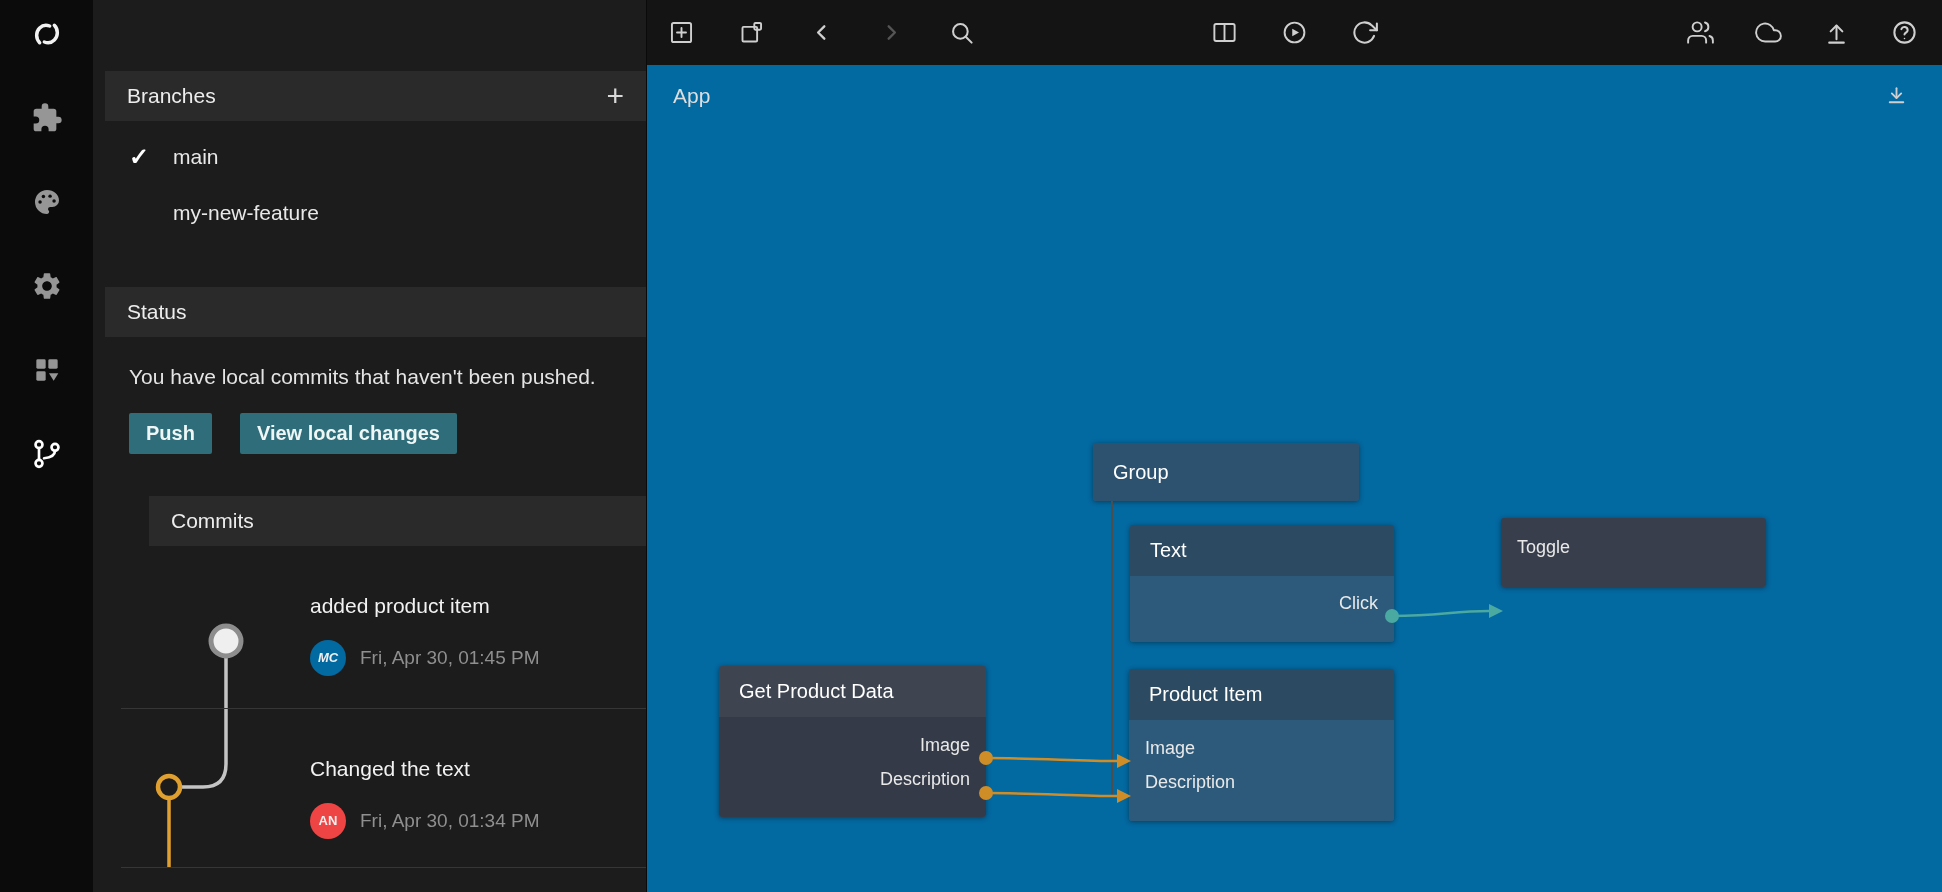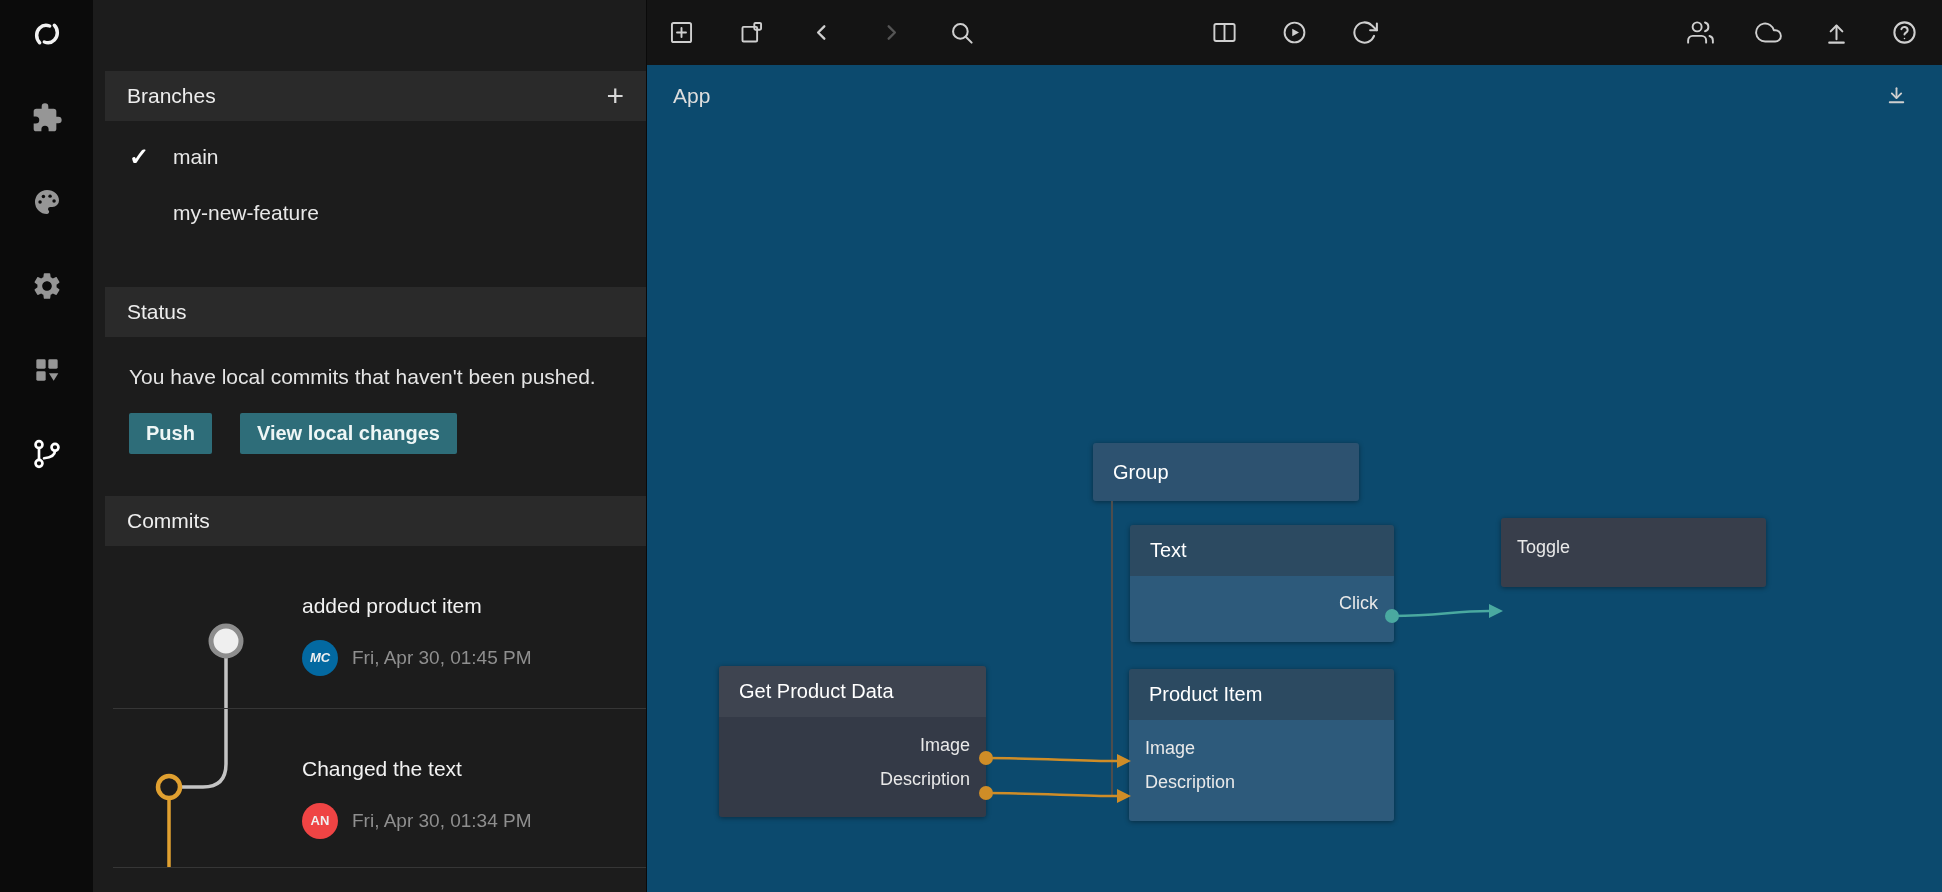--- a/index.html
+++ b/index.html
@@ -16,36 +16,36 @@
   .side-icon.active { color:#ffffff; }
   .side-icon.bright { color:#f2f2f2; }
 
   
   .vc-panel { width:554px; flex:none; background:#1c1c1c; display:flex; flex-direction:column;
               border-right:1px solid #0a0a0a;padding-left:12px; }
   .panel-spacer { height:71px; flex:none; }
   .section-header { height:50px; flex:none; background:#2a2a2a; display:flex; align-items:center;
                     justify-content:space-between; padding:0 22px; font-size:21px; color:#ededed; }
   .mt-status { margin-top:46px; }
-  .mt-commits { margin-top:42px; }
+  .mt-commits { margin-top:42px;margin-left:44px; }
   .add-branch { font-size:30px; font-weight:300; color:#d8d8d8; cursor:pointer; line-height:1; }
 
   .branch-list { padding-top:8px; flex:none; }
   .branch-item { height:56px; display:flex; align-items:center; gap:16px; padding:0 24px;
                  font-size:21px; cursor:pointer; }
   .branch-check { width:28px; font-size:24px; font-weight:bold; color:#ffffff; flex:none; }
 
   .status-message { padding:24px 24px 0; font-size:21px; line-height:1.5; color:#e4e4e4; flex:none; }
   .status-actions { display:flex; gap:28px; padding:20px 24px 0; flex:none; }
   .btn { background:#2e6d79; color:#eef6f6; font-weight:bold; font-size:20px; padding:9px 17px;
          border:none; border-radius:2px; font-family:inherit; cursor:pointer; }
 
   .commits-list { position:relative; flex:1; overflow:hidden; }
   .commit-graph { position:absolute; top:0; left:0; pointer-events:none; }
-  .commit-item { position:absolute; left:8px; right:0; padding-left:189px; cursor:pointer; }
+  .commit-item { position:absolute; left:16px; right:0; padding-left:189px; cursor:pointer; }
   .commit-item.first { top:0; height:163px; border-bottom:1px solid #363636; }
   .commit-item.second { top:163px; height:159px; border-bottom:1px solid #363636; }
   .commit-title { margin-top:48px; font-size:21px; color:#f2f2f2; }
   .commit-meta { display:flex; align-items:center; gap:14px; margin-top:22px; }
   .avatar { width:36px; height:36px; border-radius:50%; display:flex; align-items:center;
             justify-content:center; font-size:13px; font-weight:bold; color:#f0f0f0; flex:none; }
   .avatar.mc { background:#0369a1;font-style:italic; }
   .avatar.an { background:#ef4444; }
   .commit-date { font-size:19px; color:#8f8f8f; }
 
@@ -54,21 +54,21 @@
   .toolbar { height:65px; flex:none; background:#141414; position:relative; }
   .tb-group { position:absolute; top:0; height:65px; display:flex; align-items:center; gap:30px; }
   .tb-left { left:14px; }
   .tb-center { left:50%; transform:translateX(-50%); }
   .tb-right { right:18px; gap:28px; }
   .tb-icon { width:40px; height:40px; display:flex; align-items:center; justify-content:center;
              color:#cfcfcf; cursor:pointer; }
   .tb-icon svg { width:27px; height:27px; }
   .tb-icon.disabled { color:#555555; cursor:default; }
 
-  .canvas { flex:1; position:relative; background:#0c4a6e; overflow:hidden; }
+  .canvas { flex:1; position:relative; background:#0369a1; overflow:hidden; }
   .canvas-header { position:absolute; top:0; left:0; right:0; height:62px; display:flex;
                    align-items:center; justify-content:space-between; padding:0 26px;
                    font-size:21px; color:#dedede; z-index:3; }
   .canvas-header .tb-icon svg { width:25px; height:25px; }
 
   .node { position:absolute; border-radius:3px; overflow:hidden; z-index:1;
           box-shadow:0 1px 5px rgba(0,0,0,.4); cursor:pointer; }
   .node-header { height:51px; display:flex; align-items:center; padding:0 20px;
                  font-size:20px; color:#ffffff; }
   .visual-h { background:#2c4a61; }

